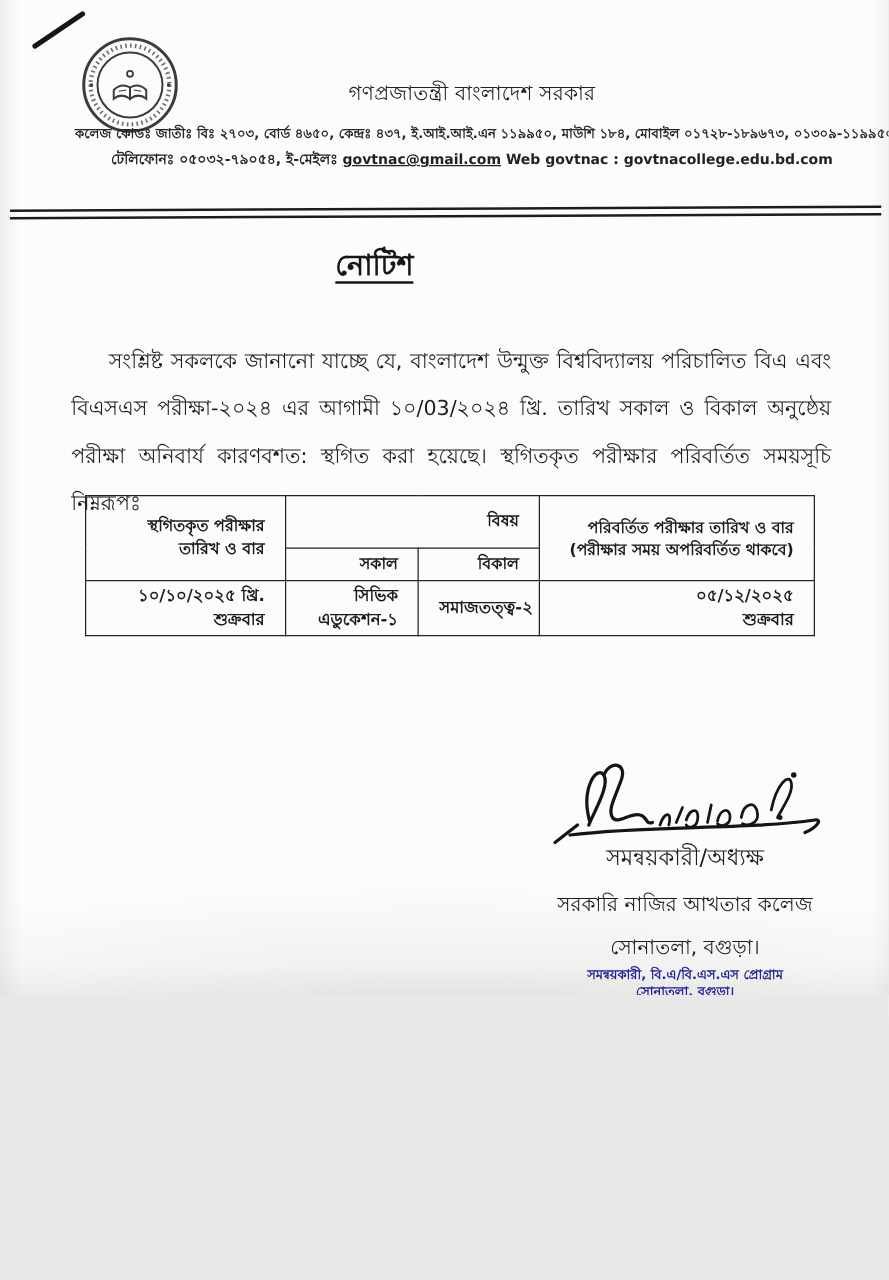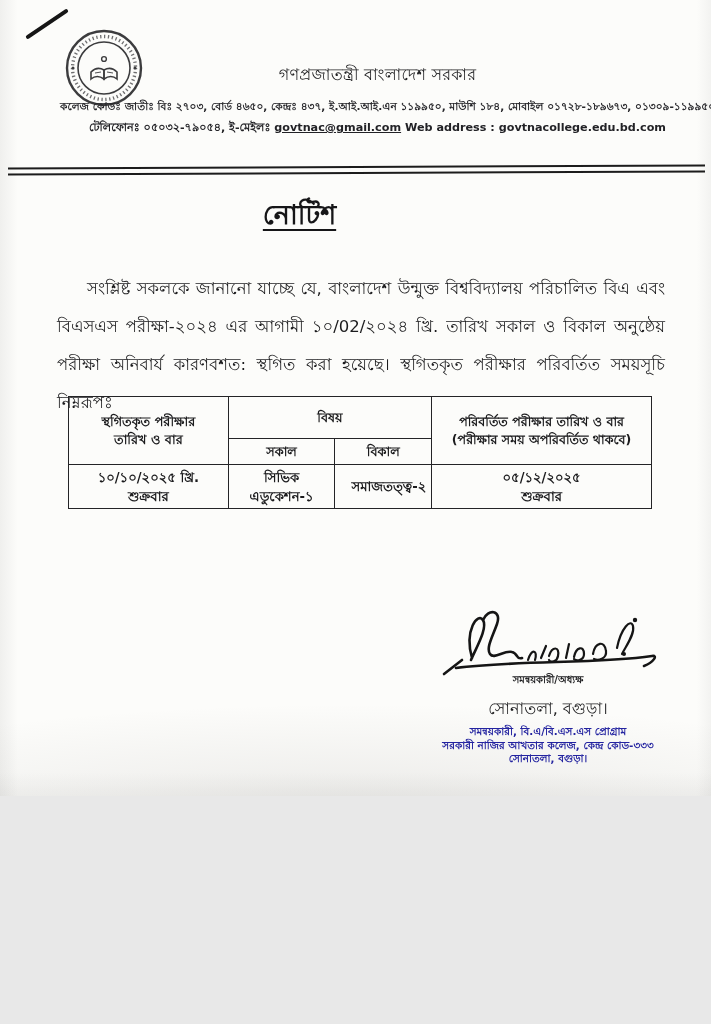--- a/index.html
+++ b/index.html
@@ -43,21 +43,21 @@
   
   .rule-double {
     left:8px; right:6px; top:166px; height:4px;
     border-top:2.4px solid #1c1c1c; border-bottom:2px solid #1c1c1c;
     transform:rotate(-0.25deg);
   }
 
   
   .notice-title {
     left:0; right:112px; top:194px; text-align:center;
-    font-size:27px; font-weight:bold; color:#161618;font-family:Liberation Mono, monospace;
+    font-size:23px; font-weight:bold; color:#161618;font-family:Liberation Mono, monospace;
   }
   .notice-title span { text-decoration:underline; text-underline-offset:5px; }
   .notice-date {
     right:82px; top:240px; font-size:15px; font-weight:bold; color:#1b1b1d;
     text-decoration:underline; text-underline-offset:3px;
   }
 
   
   .body-par {
     left:57px; right:46px; top:270px;
@@ -65,35 +65,35 @@
     color:#1c1c1e; font-weight:500;
   }
 
   
   table.schedule {
     position:absolute; left:68px; top:396px; width:584px;
     border-collapse:collapse; table-layout:fixed;
   }
   table.schedule td {
     border:1.4px solid #242426;
-    text-align:center; vertical-align:middle;
+    text-align:right; vertical-align:middle;
     padding:2px 16px; color:#1b1b1d;
   }
   .th { font-weight:bold; font-size:12.8px; line-height:18px; }
   .td-data { font-weight:bold; font-size:13.2px; line-height:19px; }
   .r1 { height:42px; } .r2 { height:26px; } .r3 { height:44px; }
   .col4h { font-size:12.6px; line-height:18px; font-weight:bold; }
 
   
   .note-line { left:95px; top:534px; font-size:16px; font-weight:600; color:#1c1c1e; }
 
   
   .sig-block { left:420px; top:608px; width:256px; text-align:center; }
   .sig-svg { display:block; margin:0 auto -8px auto; }
-  .sig-designation { font-size:10px; font-weight:700; color:#1c1c1e; }
+  .sig-designation { font-size:18px; font-weight:400; color:#1c1c1e; }
   .sig-org1 { margin-top:8px; font-size:16px; font-weight:500; color:#1c1c1e; }
   .sig-org2 { margin-top:7px; font-size:16px; font-weight:500; color:#1c1c1e; }
   .stamp { margin-top:2px; font-weight:bold; font-size:10.4px; line-height:13.5px; }
 </style>
 </head>
 <body>
 
 <div class="sheet">
 
   <div class="abs pen-mark"></div>
@@ -109,31 +109,31 @@
       <line x1="31" y1="45" x2="37" y2="44" stroke="#3c3c3e" stroke-width="0.9"></line>
       <line x1="43" y1="44" x2="49" y2="45" stroke="#3c3c3e" stroke-width="0.9"></line>
       <circle cx="9" cy="40" r="1.5" fill="#3c3c3e"></circle>
       <circle cx="71" cy="40" r="1.5" fill="#3c3c3e"></circle>
     </svg>
   </div>
 
   <div class="abs header-text">
     <div class="gov-line">গণপ্রজাতন্ত্রী বাংলাদেশ সরকার</div>
     <div class="contact1">কলেজ কোডঃ জাতীঃ বিঃ ২৭০৩, বোর্ড ৪৬৫০, কেন্দ্রঃ ৪৩৭, ই.আই.আই.এন ১১৯৯৫০, মাউশি ১৮৪, মোবাইল ০১৭২৮-১৮৯৬৭৩, ০১৩০৯-১১৯৯৫০</div>
-    <div class="contact2"><span>টেলিফোনঃ ০৫০৩২-৭৯০৫৪, ই-মেইলঃ </span><span class="u">govtnac@gmail.com</span><span> Web address : </span><span>govtnacollege.edu.bd.com</span></div>
+    <div class="contact2"><span>টেলিফোনঃ ০৫০৩২-৭৯০৫৪, ই-মেইলঃ </span><span class="u">govtnac@gmail.com</span><span> Web govtnac : </span><span>govtnacollege.edu.bd.com</span></div>
   </div>
 
   <div class="abs rule-double"></div>
 
   <div class="abs notice-title">
     <span>নোটিশ</span>
   </div>
 
 
-  <div class="abs body-par">সংশ্লিষ্ট সকলকে জানানো যাচ্ছে যে, বাংলাদেশ উন্মুক্ত বিশ্ববিদ্যালয় পরিচালিত বিএ এবং বিএসএস পরীক্ষা-২০২৪ এর আগামী ১০/02/২০২৪ খ্রি. তারিখ সকাল ও বিকাল অনুষ্ঠেয় পরীক্ষা অনিবার্য কারণবশত: স্থগিত করা হয়েছে। স্থগিতকৃত পরীক্ষার পরিবর্তিত সময়সূচি নিম্নরূপঃ</div>
+  <div class="abs body-par">সংশ্লিষ্ট সকলকে জানানো যাচ্ছে যে, বাংলাদেশ উন্মুক্ত বিশ্ববিদ্যালয় পরিচালিত বিএ এবং বিএসএস পরীক্ষা-২০২৪ এর আগামী ১০/03/২০২৪ খ্রি. তারিখ সকাল ও বিকাল অনুষ্ঠেয় পরীক্ষা অনিবার্য কারণবশত: স্থগিত করা হয়েছে। স্থগিতকৃত পরীক্ষার পরিবর্তিত সময়সূচি নিম্নরূপঃ</div>
 
   <table class="schedule">
     <colgroup>
       <col style="width:27.4%">
         <col style="width:18.3%">
         <col style="width:16.6%">
         <col style="width:37.7%">
     </colgroup>
     <tbody>
       <tr class="r1">
@@ -177,21 +177,21 @@
 
         <path d="M189,40 C193,20 203,10 205,18 C207,26 198,38 194,46" stroke-width="2.2"></path>
         <circle cx="207" cy="12" r="2.2" fill="#151515" stroke="none"></circle>
         <circle cx="196" cy="46" r="2" fill="#151515" stroke="none"></circle>
 
         <path d="M28,60 C90,52 170,56 224,48 C230,47 226,54 216,58" stroke-width="2.6"></path>
         <path d="M16,66 L34,52" stroke-width="2.6"></path>
       </g>
     </svg>
     <div class="sig-designation">সমন্বয়কারী/অধ্যক্ষ</div>
+    <div class="sig-org1">সরকারি নাজির আখতার কলেজ</div>
     <div class="sig-org2">সোনাতলা, বগুড়া।</div>
     <div class="stamp" style="color: rgb(35, 35, 160);">
       <div>সমন্বয়কারী, বি.এ/বি.এস.এস প্রোগ্রাম</div>
-      <div>সরকারী নাজির আখতার কলেজ, কেন্দ্র কোড-৩৩৩</div>
       <div>সোনাতলা, বগুড়া।</div>
     </div>
   </div>
 
 </div>
 
 </body></html>

